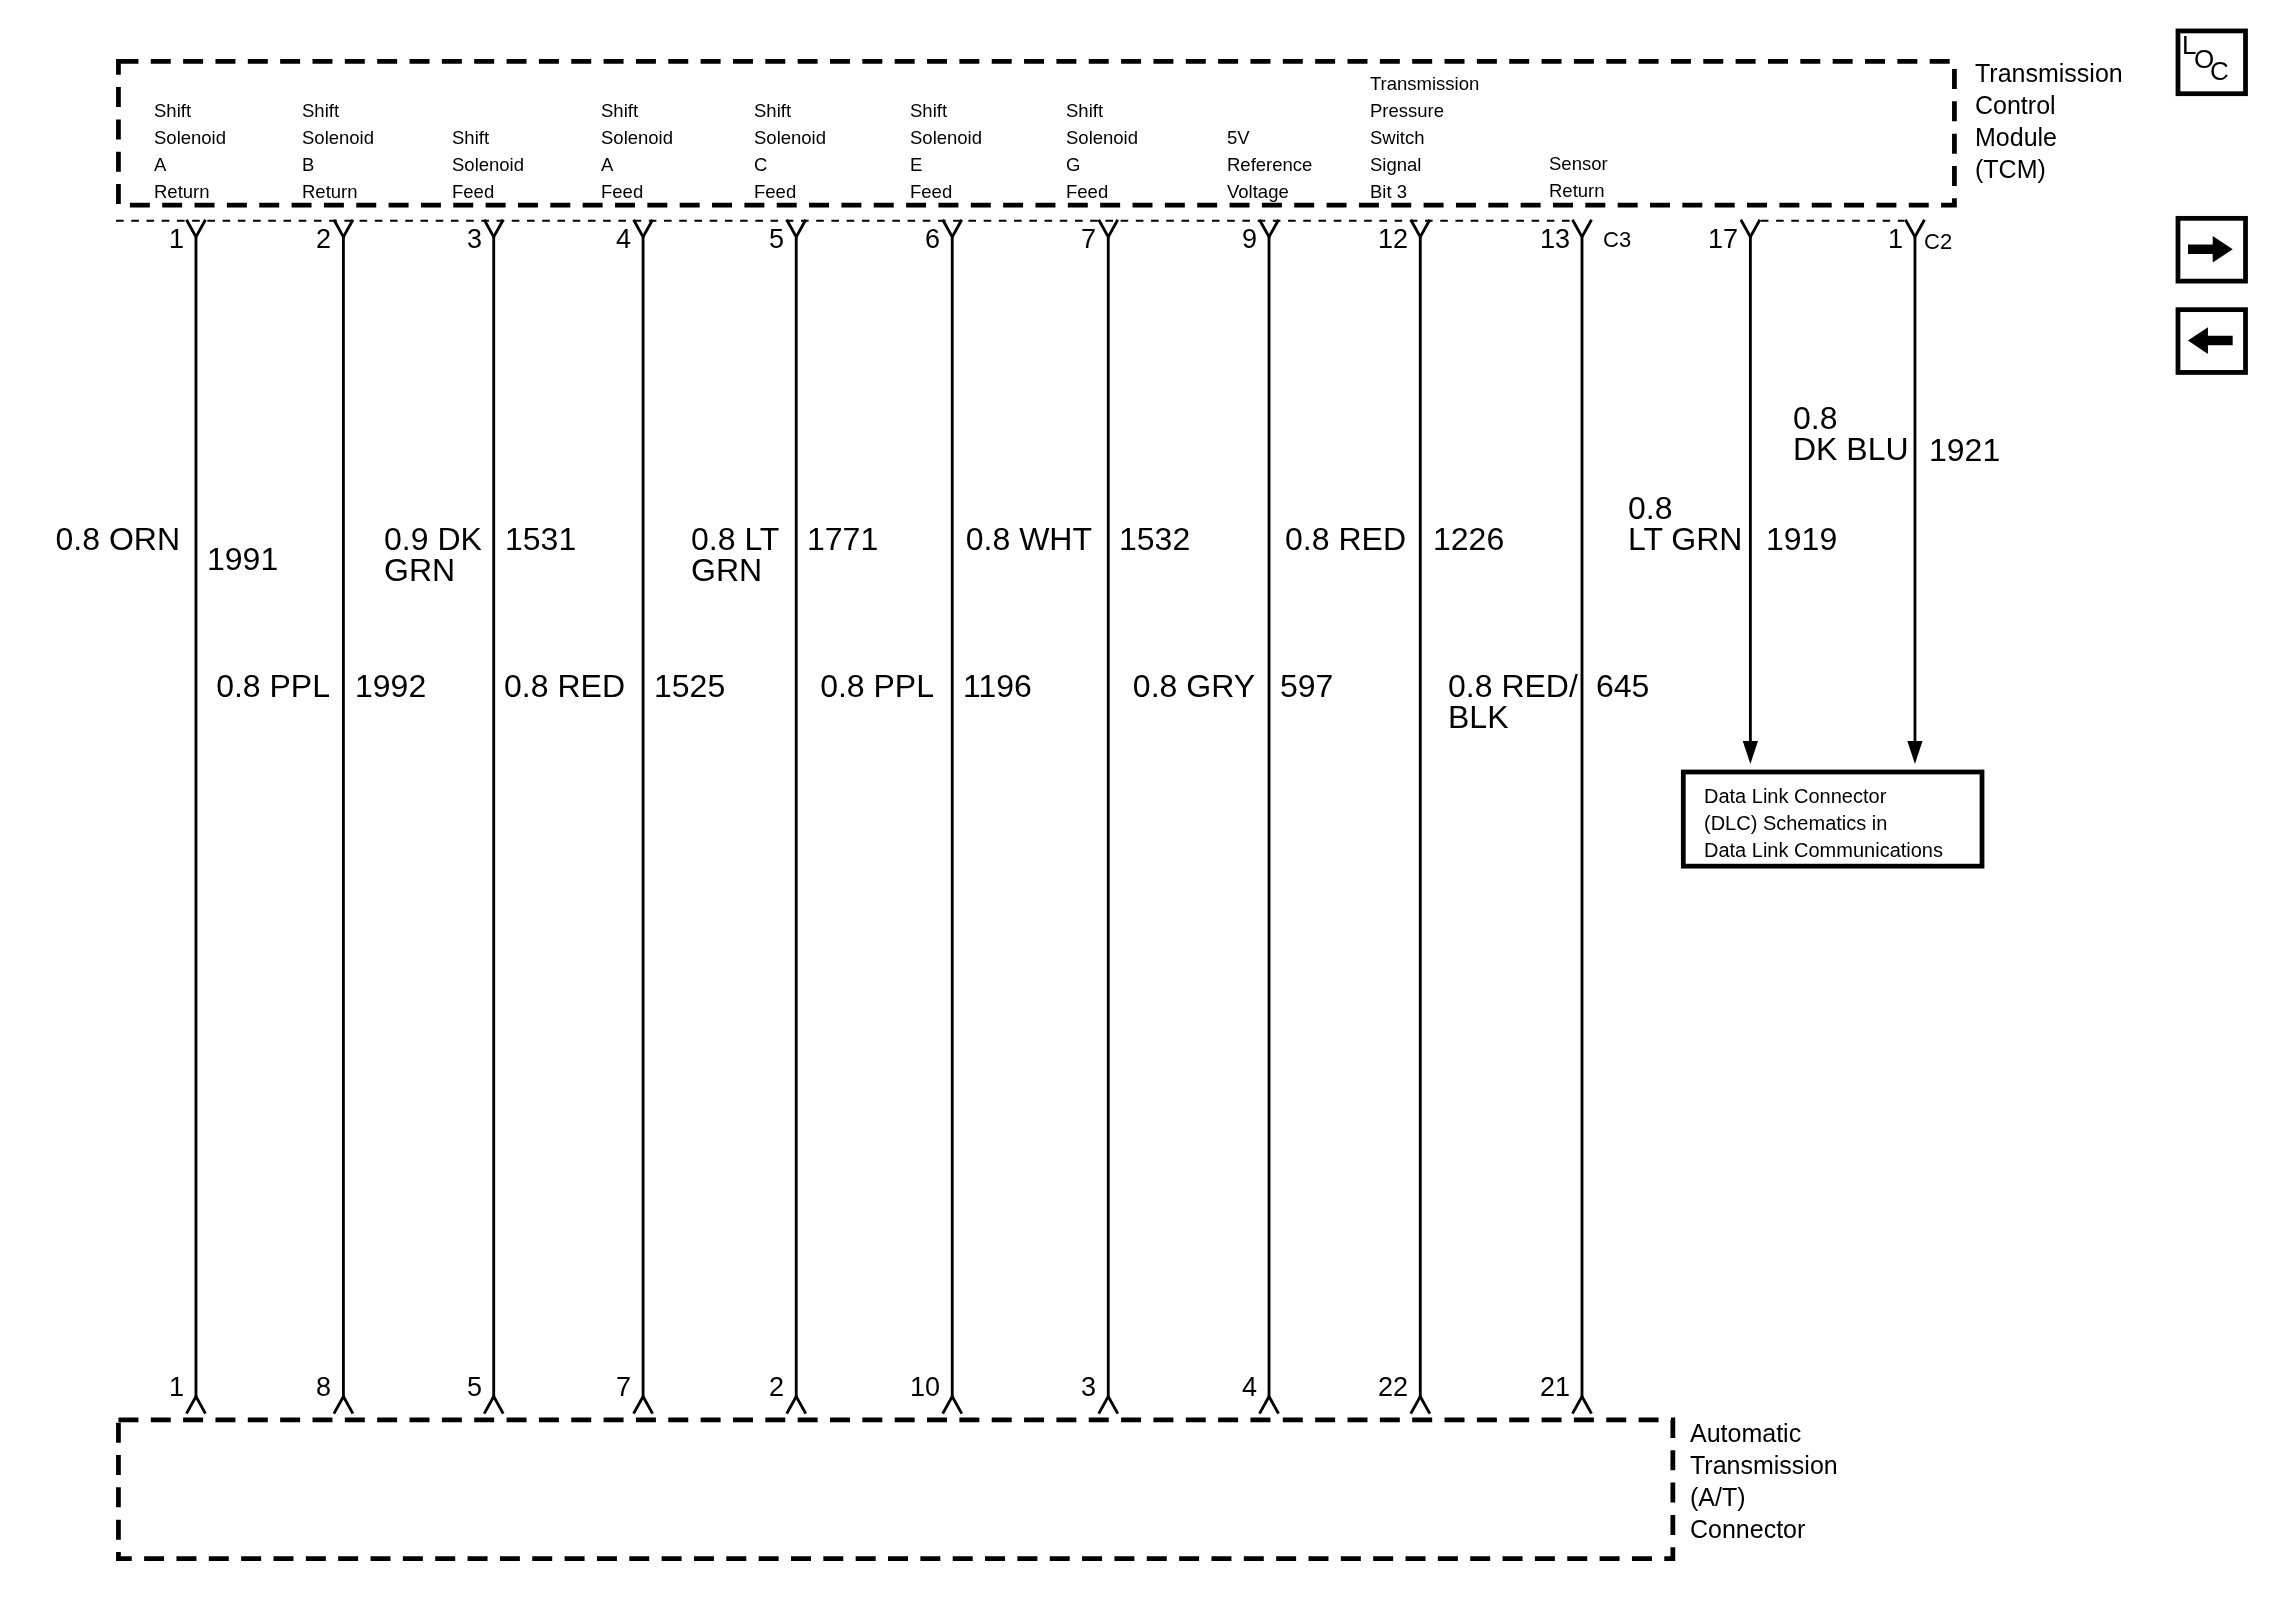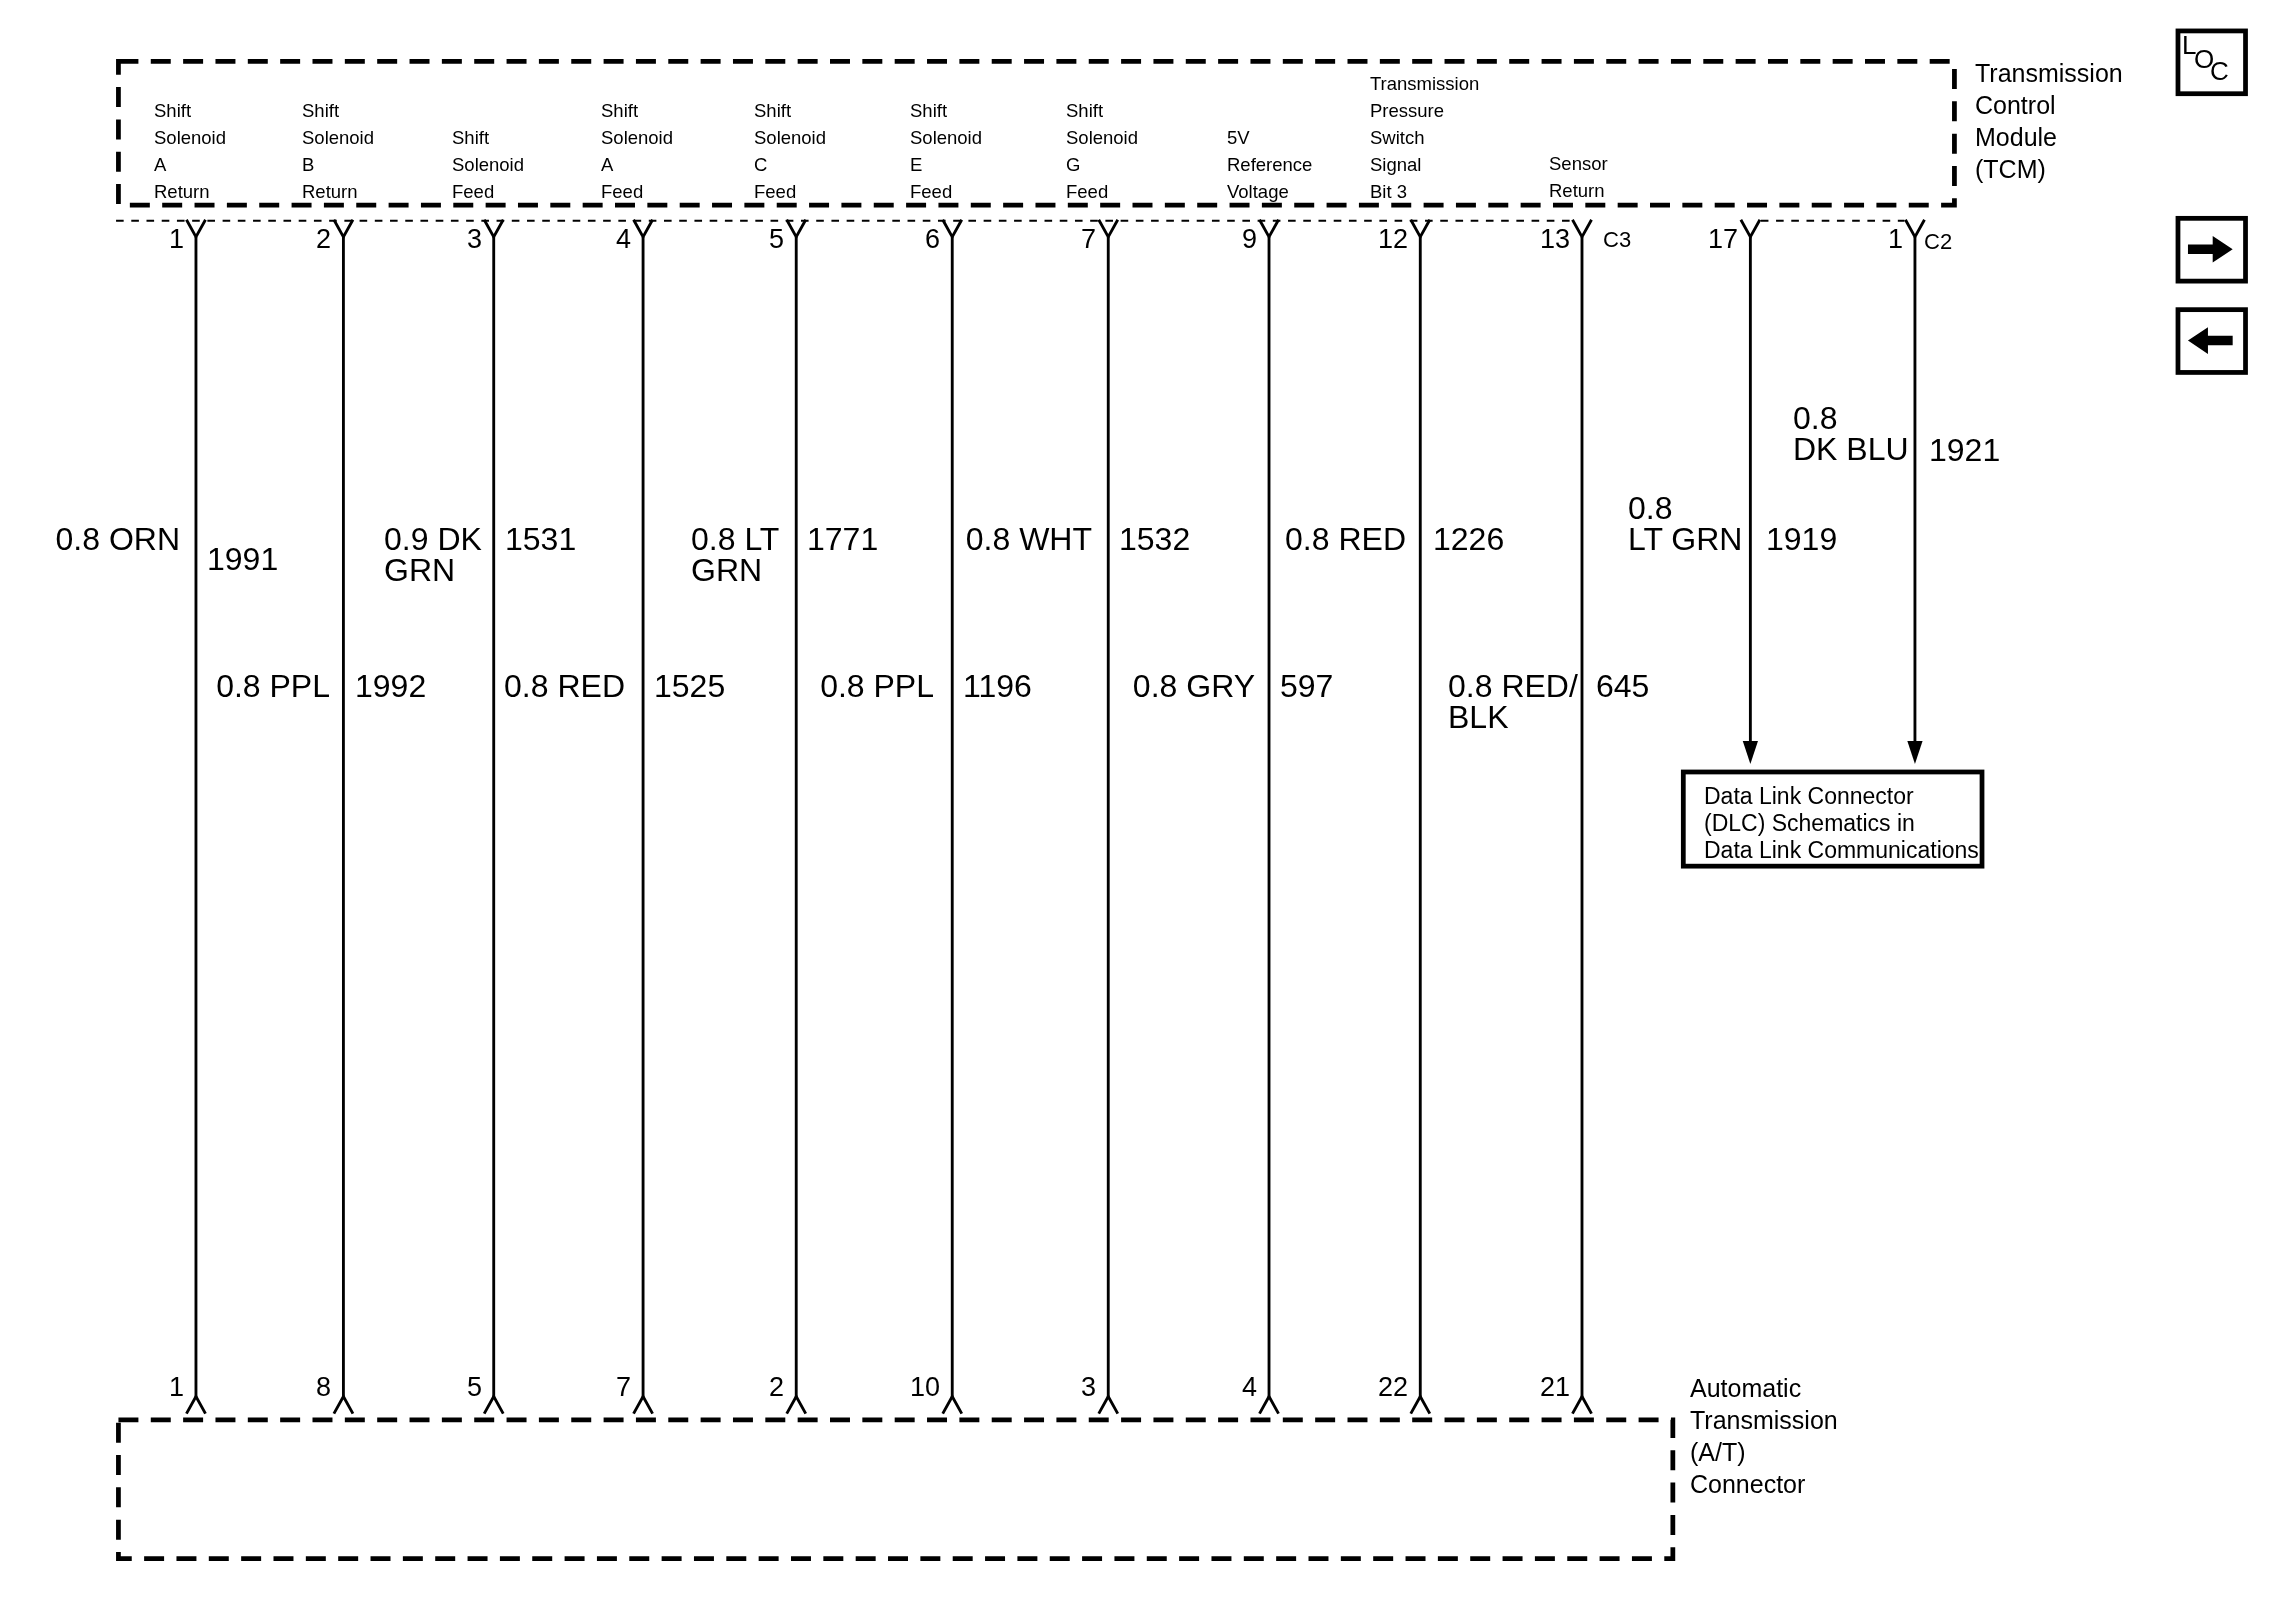--- a/index.html
+++ b/index.html
@@ -6,21 +6,21 @@
   #stage{position:relative;width:2285px;height:1602px;background:#fff;color:#000;
          font-family:"Liberation Sans","DejaVu Sans",sans-serif;overflow:hidden;}
   #wiring{position:absolute;left:0;top:0;}
   .txt{position:absolute;white-space:pre-line;}
   .pinlbl{font-size:18.5px;line-height:27px;}
   .pinnum{font-size:27px;line-height:30px;text-align:right;}
   .connlbl{font-size:22px;line-height:30px;}
   .wirelbl{font-size:32px;line-height:31px;}
   .ra{text-align:right;}
   .title{font-size:25px;line-height:32px;}
-  .dlctxt{font-size:23px;line-height:27px;}
+  .dlctxt{font-size:20px;line-height:27px;}
   .locletter{position:absolute;font-size:26px;line-height:26px;}
   .btn{cursor:pointer;}
 </style>
 </head>
 <body>
 
 <div id="stage">
 
   <svg id="wiring" width="2285" height="1602" viewBox="0 0 2402 1684">
 
@@ -93,21 +93,21 @@
   </svg>
 
   <span class="locletter" style="left:2182px;top:32px">L</span>
   <span class="locletter" style="left:2194px;top:46px">O</span>
   <span class="locletter" style="left:2210px;top:58px">C</span>
 
   <div class="txt title" style="left:1975px;top:57px">Transmission
 Control
 Module
 (TCM)</div>
-  <div class="txt title" style="left:1690px;top:1372px">Automatic
+  <div class="txt title" style="left:1690px;top:1417px">Automatic
 Transmission
 (A/T)
 Connector</div>
   <div class="txt dlctxt" style="left:1704px;top:783px">Data Link Connector
 (DLC) Schematics in
 Data Link Communications</div>
 
   <div class="txt pinlbl" style="left:154px;top:97px">Shift
 Solenoid
 A

